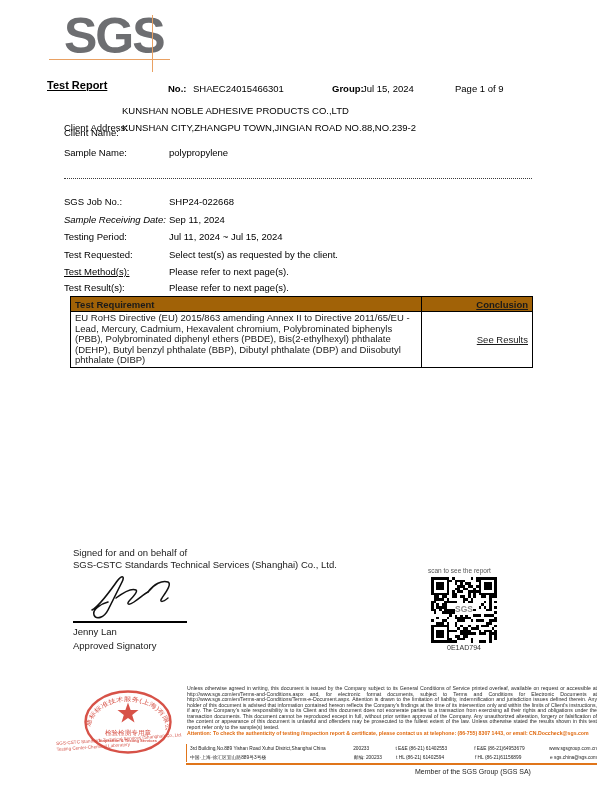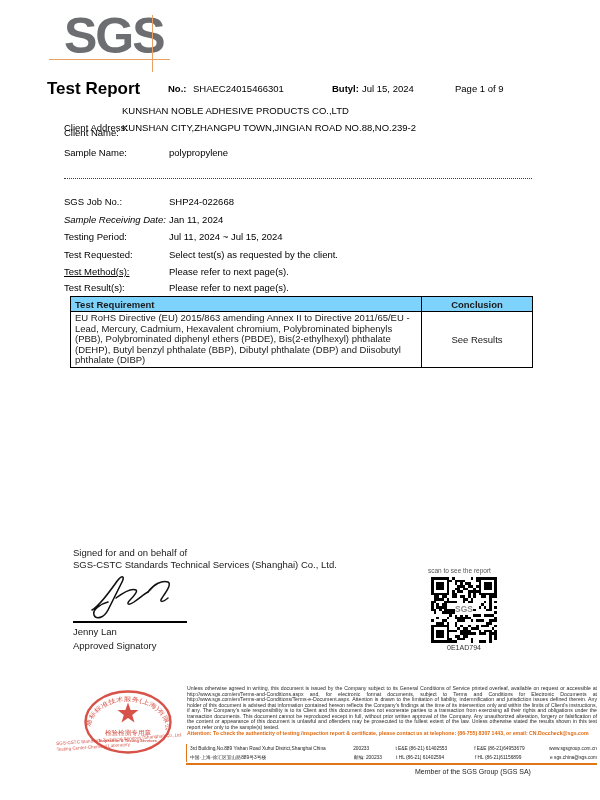--- a/index.html
+++ b/index.html
@@ -8,35 +8,35 @@
     font-family:"Liberation Sans", sans-serif; color:#1a1a1a; overflow:hidden;
   }
   .abs { position:absolute; }
 
   
   .logo-text { font-size:50px; font-weight:bold; color:#6d6e71; letter-spacing:-2px; line-height:0.95; }
   .crop-h { background:#e9a163; height:1px; }
   .crop-v { background:#e9a163; width:1px; }
 
   
-  .doc-title { font-size:17px; font-weight:bold; color:#000; }
+  .doc-title { font-size:11px; font-weight:bold; color:#000;text-decoration:underline; }
   .hdr-lbl { font-size:9.5px; font-weight:bold; color:#000; }
   .hdr-val { font-size:9.5px; color:#000;text-align:right; }
 
   
   .lbl { font-size:9.5px; color:#000; }
   .val { font-size:9.5px; color:#000; }
   .dotted-sep { border-top:1.6px dotted #3c3c3c; }
 
   
   table.req { border-collapse:collapse; width:462px; table-layout:fixed; }
   table.req th, table.req td { border:1px solid #000; font-size:9.5px; padding:1px 4px; vertical-align:middle; }
   table.req { border:1.5px solid #000; }
-  table.req th { background:#7dd3fc; text-align:left; font-weight:bold; height:12px; }
-  table.req th.conc, table.req td.conc { text-align:center; }
+  table.req th { background:#a16207; text-align:left; font-weight:bold; height:12px; }
+  table.req th.conc, table.req td.conc { text-align:right;text-decoration:underline; }
   td.reqcell { line-height:10.6px; padding:2px 4px 3px 4px; }
 
   
   .sig-line { font-size:9.5px; line-height:12px; }
   .sig-rule { background:#000; height:1.5px; }
 
   
   .qr-caption { font-size:6.5px; color:#555; }
   .qr-id { font-size:7px; color:#333; text-align:center; }
   #qr-svg { shape-rendering:crispEdges; }
@@ -63,37 +63,37 @@
 
   <div class="abs" style="left:64px; top:13px;">
     <div class="logo-text">SGS</div>
   </div>
   <div class="abs crop-h" style="left:49px; top:59px; width:121px;"></div>
   <div class="abs crop-v" style="left:152px; top:15px; height:57px;"></div>
 
   <div class="abs doc-title" style="left:47px; top:79px;">Test Report</div>
   <div class="abs hdr-lbl" style="left:168px; top:83px;">No.:</div>
   <div class="abs hdr-val" style="left:193px; top:83px;">SHAEC24015466301</div>
-  <div class="abs hdr-lbl" style="left:332px; top:83px;">Butyl:</div>
+  <div class="abs hdr-lbl" style="left:332px; top:83px;">Group:</div>
   <div class="abs hdr-val" style="left:362px; top:83px;">Jul 15, 2024</div>
   <div class="abs hdr-val" style="left:455px; top:83px;">Page 1 of 9</div>
 
   <div class="abs lbl" style="left:64px; top:105px;margin-top:22px;">Client Name:</div>
   <div class="abs val" style="left:122px; top:105px;">KUNSHAN NOBLE ADHESIVE PRODUCTS CO.,LTD</div>
   <div class="abs lbl" style="left:64px; top:122px;">Client Address:</div>
   <div class="abs val" style="left:122px; top:122px;">KUNSHAN CITY,ZHANGPU TOWN,JINGIAN ROAD NO.88,NO.239-2</div>
 
   <div class="abs lbl" style="left:64px; top:147px;">Sample Name:</div>
   <div class="abs val" style="left:169px; top:147px;">polypropylene</div>
   <div class="abs dotted-sep" style="left:64px; top:178px; width:468px;"></div>
 
   <div class="abs lbl" style="left:64px; top:196px;">SGS Job No.:</div>
   <div class="abs val" style="left:169px; top:196px;">SHP24-022668</div>
   <div class="abs lbl" style="left:64px; top:213.5px;font-style:italic;">Sample Receiving Date:</div>
-  <div class="abs val" style="left:169px; top:213.5px;">Jan 11, 2024</div>
+  <div class="abs val" style="left:169px; top:213.5px;">Sep 11, 2024</div>
   <div class="abs lbl" style="left:64px; top:231px;">Testing Period:</div>
   <div class="abs val" style="left:169px; top:231px;">Jul 11, 2024 ~ Jul 15, 2024</div>
   <div class="abs lbl" style="left:64px; top:248.5px;">Test Requested:</div>
   <div class="abs val" style="left:169px; top:248.5px;">Select test(s) as requested by the client.</div>
   <div class="abs lbl" style="left:64px; top:266px;text-decoration:underline;">Test Method(s):</div>
   <div class="abs val" style="left:169px; top:266px;">Please refer to next page(s).</div>
   <div class="abs lbl" style="left:64px; top:281.5px;">Test Result(s):</div>
   <div class="abs val" style="left:169px; top:281.5px;">Please refer to next page(s).</div>
 
   <div class="abs" style="left:70px; top:296px;">

